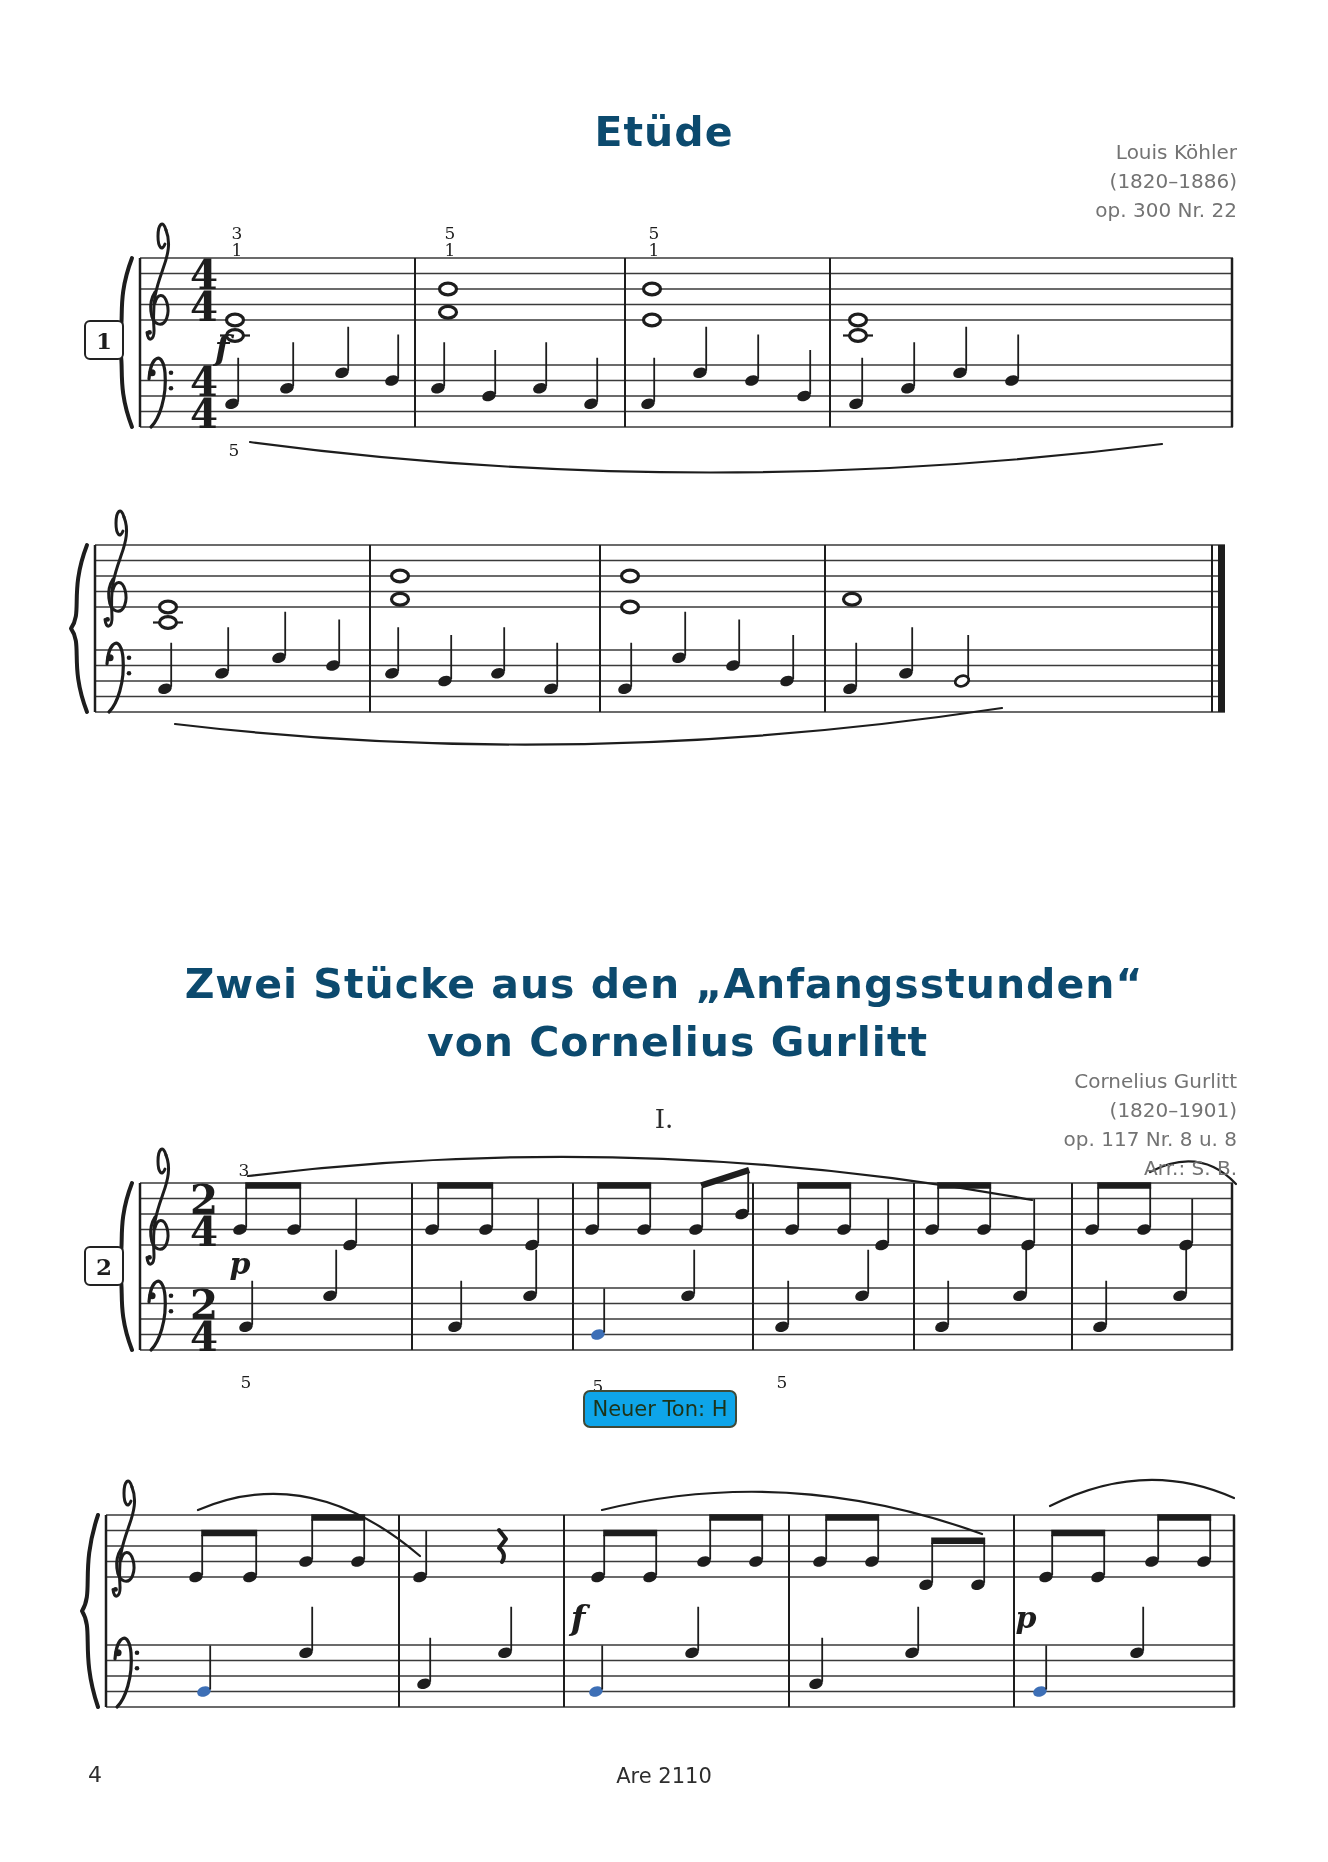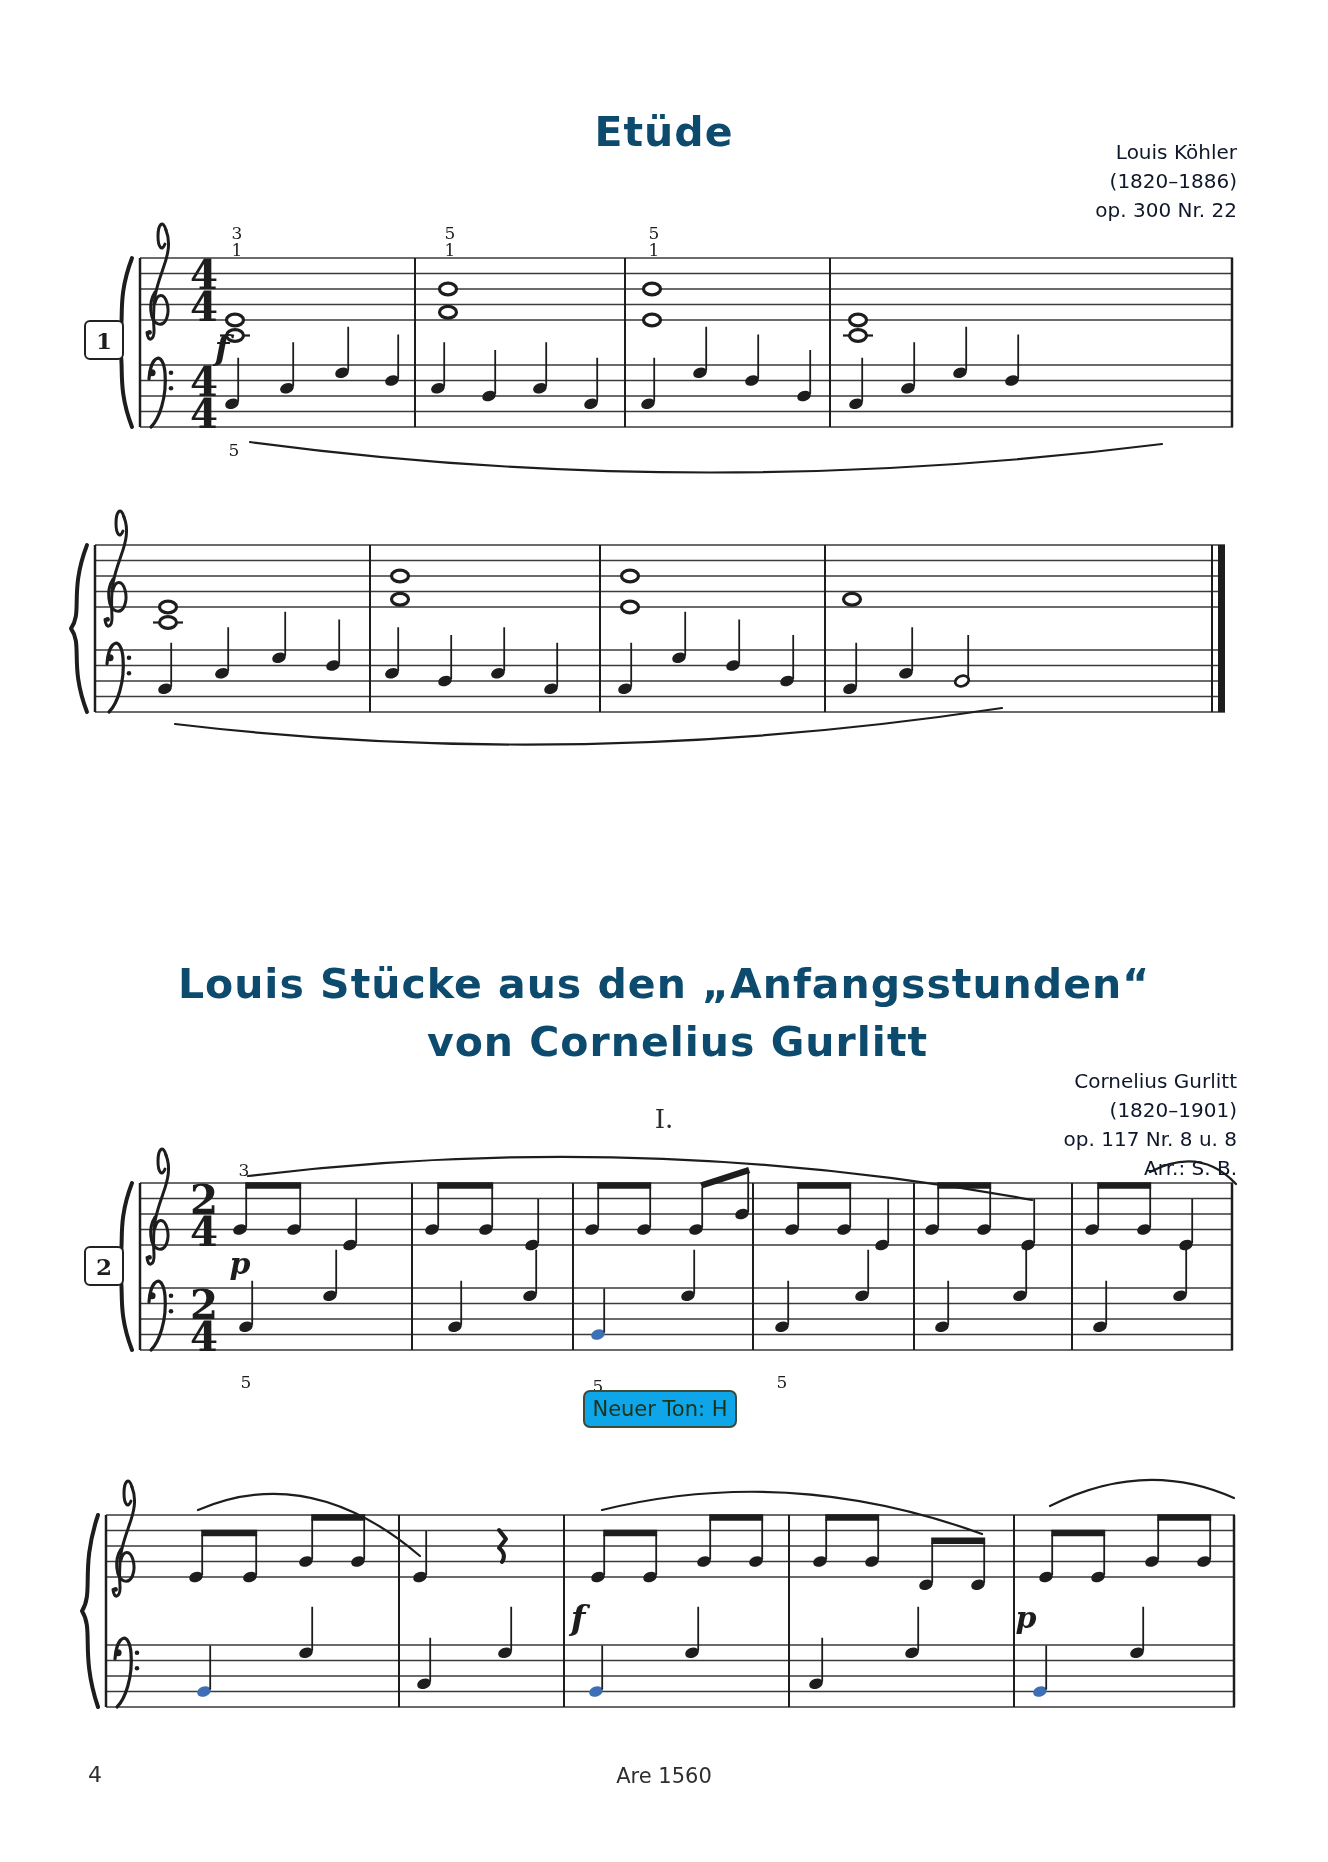--- a/index.html
+++ b/index.html
@@ -11,21 +11,21 @@
   #score{position:absolute;left:0;top:0;}
   .abs{position:absolute;}
   .title-main{
     left:0;right:0;text-align:center;
     font-size:41px;font-weight:bold;letter-spacing:1px;color:#0c4a6e;
   }
   #title1{top:108px;}
   #title2a{top:960px;}
   #title2b{top:1018px;margin-left:27px;}
   .credits{
-    right:91px;text-align:right;font-size:20px;line-height:29px;color:#0f172a;
+    right:91px;text-align:right;font-size:20px;line-height:29px;color:#737373;
   }
   #credits1{top:138px;}
   #credits2{top:1022px;margin-top:45px;}
   .movement{
     left:0;right:0;text-align:center;top:1104px;
     font-family:"DejaVu Serif",serif;font-size:26px;color:#2b2b2b;
   }
   .num-box{
     width:36px;height:36px;border:2.5px solid #222;border-radius:6px;
     display:flex;align-items:center;justify-content:center;
@@ -430,32 +430,32 @@
     </svg>
 
   <div id="title1" class="abs title-main">Etüde</div>
 
   <div id="credits1" class="abs credits">
     <div>Louis Köhler</div>
     <div>(1820–1886)</div>
     <div>op. 300 Nr. 22</div>
   </div>
 
-  <div id="title2a" class="abs title-main">Louis Stücke aus den „Anfangsstunden“</div>
+  <div id="title2a" class="abs title-main">Zwei Stücke aus den „Anfangsstunden“</div>
   <div id="title2b" class="abs title-main">von Cornelius Gurlitt</div>
 
   <div id="credits2" class="abs credits">
     <div>Cornelius Gurlitt</div>
     <div>(1820–1901)</div>
     <div>op. 117 Nr. 8 u. 8</div>
     <div>Arr.: S. B.</div>
   </div>
 
   <div class="abs movement">I.</div>
 
   <div id="box1" class="abs num-box">1</div>
   <div id="box2" class="abs num-box">2</div>
 
   <div class="abs badge">Neuer Ton: H</div>
 
   <div id="page-num" class="abs">4</div>
-  <div id="plate" class="abs">Are 1560</div>
+  <div id="plate" class="abs">Are 2110</div>
 </div>
 
 </body></html>

